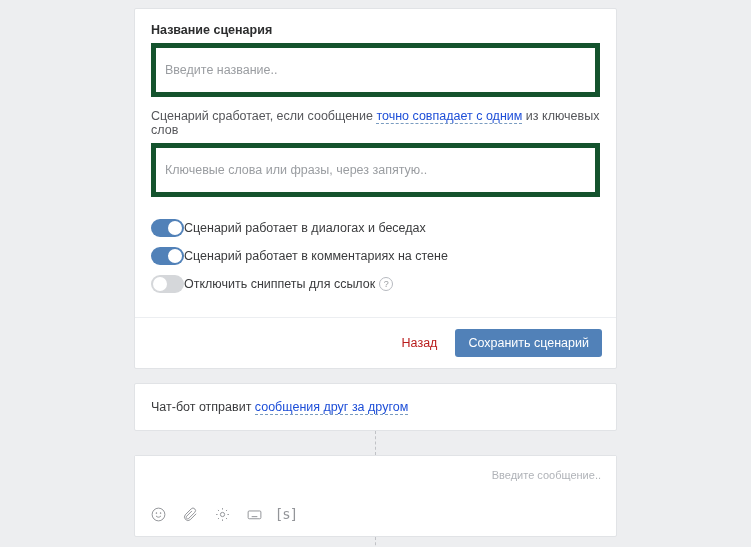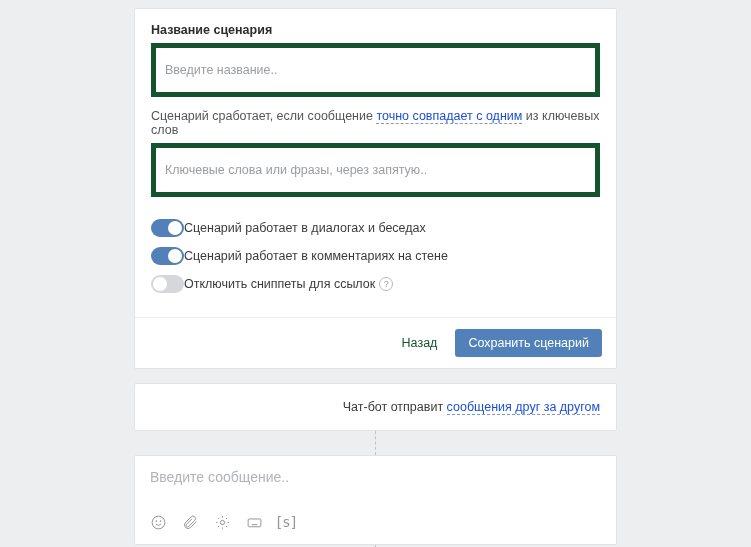--- a/index.html
+++ b/index.html
@@ -88,35 +88,35 @@
   }
   .footer-actions {
     border-top: 1px solid #eceef1;
     padding: 11px 14px;
     display: flex;
     justify-content: flex-end;
     align-items: center;
     gap: 18px;
   }
   .link-btn {
-    color: #14532d;
+    color: #b91c1c;
     font-size: 12.5px;
     cursor: pointer;
   }
   .primary-btn {
     background: #5181b8;
     color: #fff;
     border: none;
     border-radius: 3px;
     padding: 7px 13px;
     font-size: 12.5px;
     cursor: pointer;
   }
   .info-panel {
-    text-align: right;
+    text-align: left;
     padding: 16px;
     font-size: 12.5px;
     color: #3a3b3d;
   }
   .connector {
     width: 0;
     height: 24px;
     border-left: 1px dashed #c0c2c6;
     margin: -14px auto 0 auto;
     position: relative;
@@ -129,25 +129,26 @@
     margin: -14px auto -1px auto;
   }
   .msg-panel {
     position: relative;
     z-index: 1;
   }
   .msg-input {
     width: 100%;
     border: none;
     padding: 13px 15px 5px 15px;
-    font-size: 14px;
+    font-size: 11px;
     outline: none;
     resize: none;
     font-family: inherit;
     color: #333;
+    text-align: right;
   }
   .msg-input::placeholder { color: #b0b3b8; }
   .msg-tools {
     display: flex;
     gap: 14px;
     padding: 4px 14px 13px 14px;
     align-items: center;
   }
   .tool-icon {
     width: 18px;

